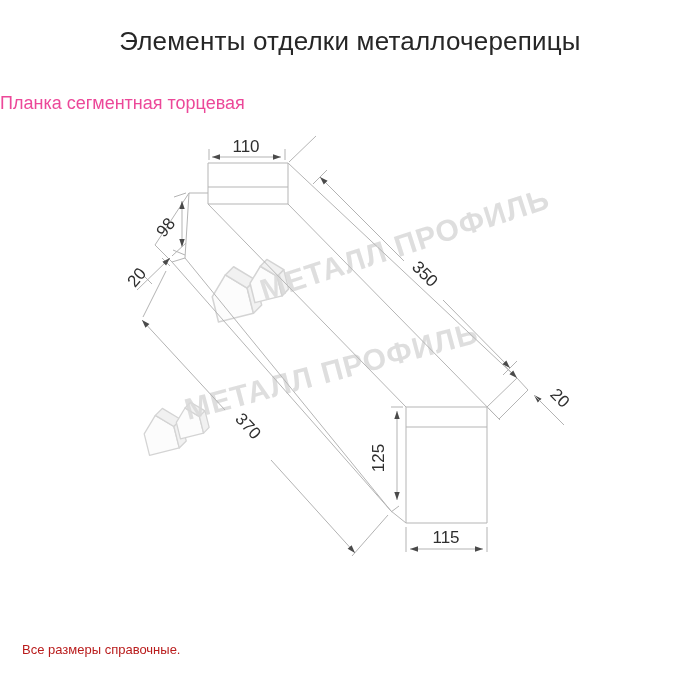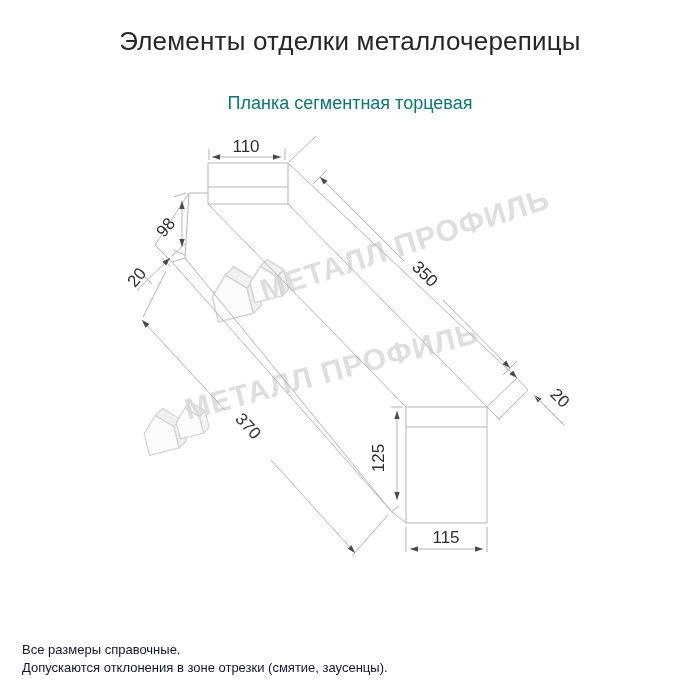--- a/index.html
+++ b/index.html
@@ -6,25 +6,25 @@
   body{
     width:700px;height:700px;background:#ffffff;position:relative;overflow:hidden;
     font-family:"Liberation Sans", sans-serif;
   }
   .stage{position:absolute;inset:0;width:700px;height:700px;}
   .title{
     position:absolute;top:26px;left:0;width:700px;text-align:center;
     font-size:26px;color:#262626;letter-spacing:0.2px;
   }
   .subtitle{
-    position:absolute;top:93px;left:0;width:700px;text-align:center;
-    font-size:18px;line-height:20px;color:#0f766e;
+    position:absolute;top:93px;left:0;width:700px;
+    font-size:18px;line-height:20px;color:#ec4899;
   }
   .footer{
-    position:absolute;left:22px;top:641px;font-size:13px;line-height:17.5px;color:#0f172a;
+    position:absolute;left:22px;top:641px;font-size:13px;line-height:17.5px;color:#b91c1c;
   }
   svg{position:absolute;inset:0;}
   .part{stroke:#b5b5b5;stroke-width:1;fill:none;}
   .dim{stroke:#b3b3b3;stroke-width:1;fill:none;}
   .dimtxt{font-family:"Liberation Sans",sans-serif;font-size:17px;fill:#2f2f2f;}
   .wm{
     font-family:"Liberation Sans",sans-serif;font-weight:bold;font-size:30px;
     fill:#d9d9d9;letter-spacing:1px;opacity:0.85;
   }
   .house{stroke:#d4d4d4;stroke-width:1.5;fill:#fcfcfc;stroke-linejoin:round;}
@@ -124,16 +124,15 @@
 
     <g>
       <path class="dim" d="M406,527 V552 M487,527 V552"></path>
       <line class="dim" x1="410" y1="549" x2="483" y2="549" marker-start="url(#arr)" marker-end="url(#arr)"></line>
       <text class="dimtxt" x="446" y="543" text-anchor="middle">115</text>
     </g>
   </svg>
 
   <div class="footer">
     <div>Все размеры справочные.</div>
-    <div>Допускаются отклонения в зоне отрезки (смятие, заусенцы).</div>
   </div>
 
 </div>
 
 </body></html>

